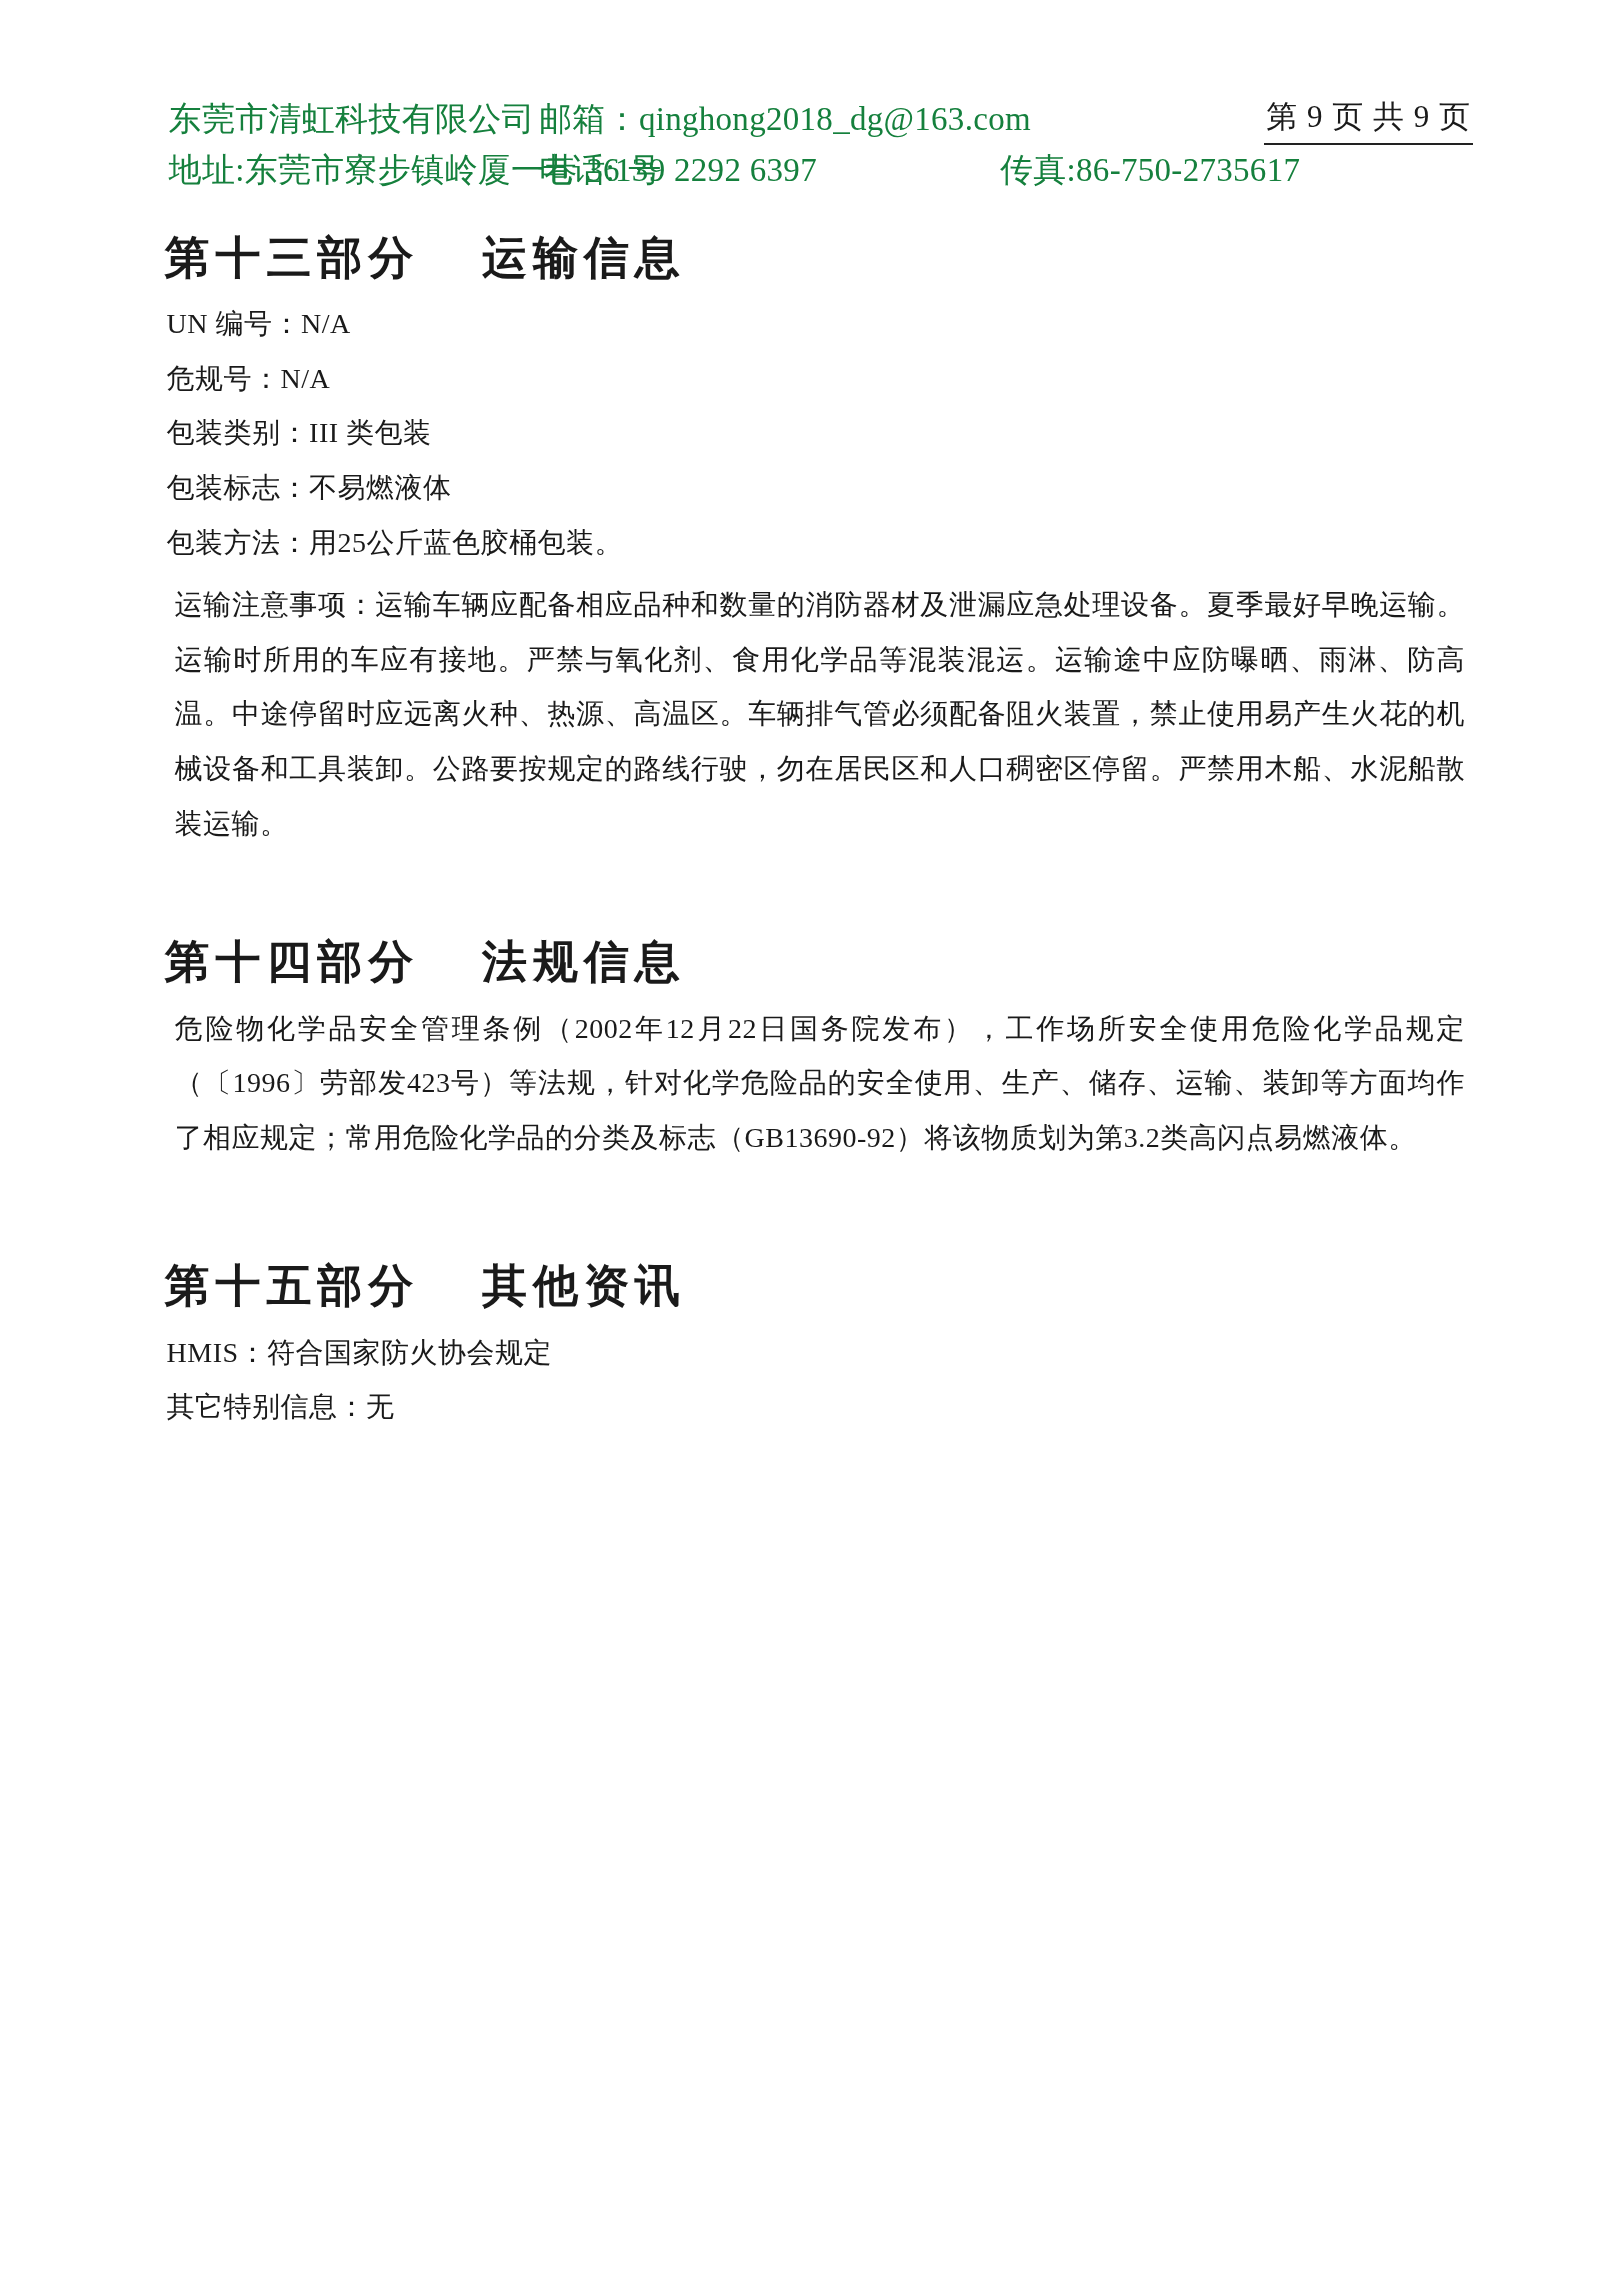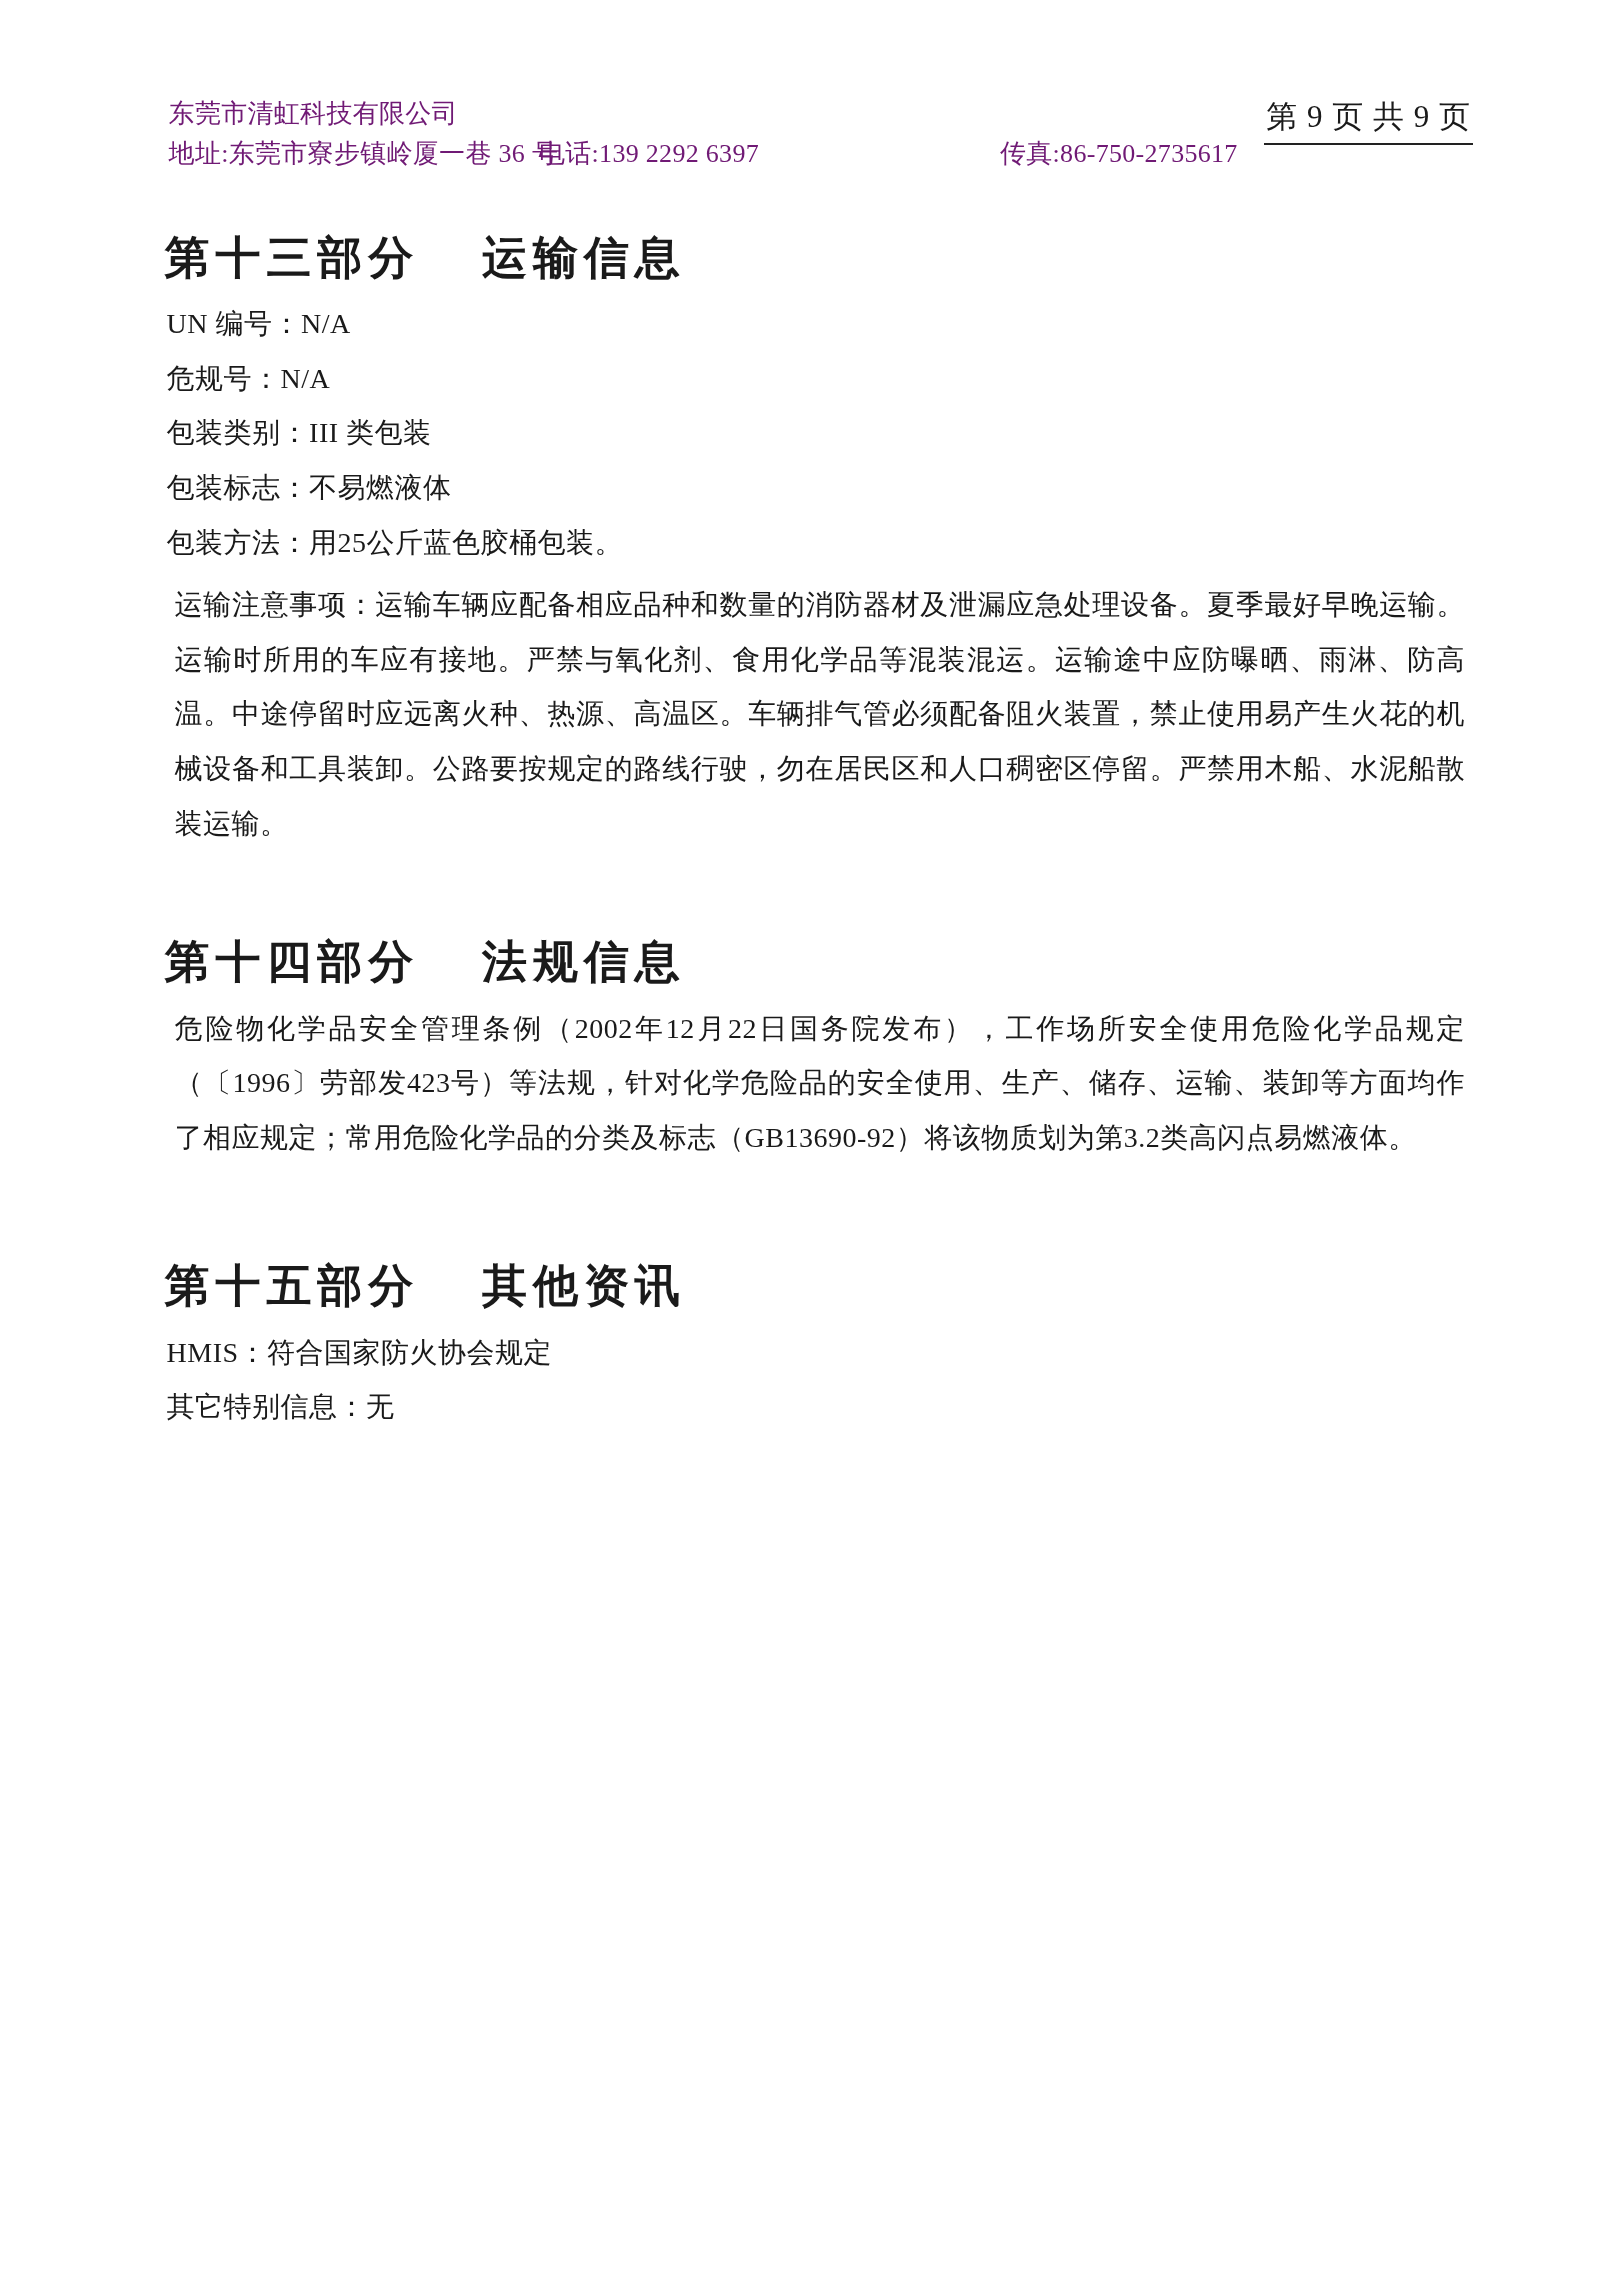--- a/index.html
+++ b/index.html
@@ -24,23 +24,23 @@
   }
 
   
   .header {
     position: relative;
     height: 108px;
   }
   .hdr-row {
     display: flex;
     align-items: baseline;
-    font-size: 26px;
+    font-size: 33px;
     line-height: 1.55;
-    color: #701a75;
+    color: #15803d;
     letter-spacing: 0.3px;
   }
   .hdr-col-company {
     width: 392px;
     padding-left: 21.6px;
     box-sizing: border-box;
     white-space: nowrap;
   }
   .hdr-col-mid {
     width: 461px;
@@ -106,20 +106,21 @@
   .sec-block { margin-bottom: 0; }
 </style>
 </head>
 <body>
 
 <div class="page">
 
   <div class="header">
     <div class="hdr-row">
       <div class="hdr-col-company">东莞市清虹科技有限公司</div>
+      <div class="hdr-col-mid"><span>邮箱：</span><span>qinghong2018_dg@163.com</span></div>
     </div>
     <div class="hdr-row">
       <div class="hdr-col-company2">地址:东莞市寮步镇岭厦一巷 36 号</div>
       <div class="hdr-col-mid">电话:139 2292 6397</div>
       <div class="hdr-col-right">传真:86-750-2735617</div>
     </div>
     <div class="pageno">第 9 页 共 9 页</div>
   </div>
 
   <div class="sec-block">

